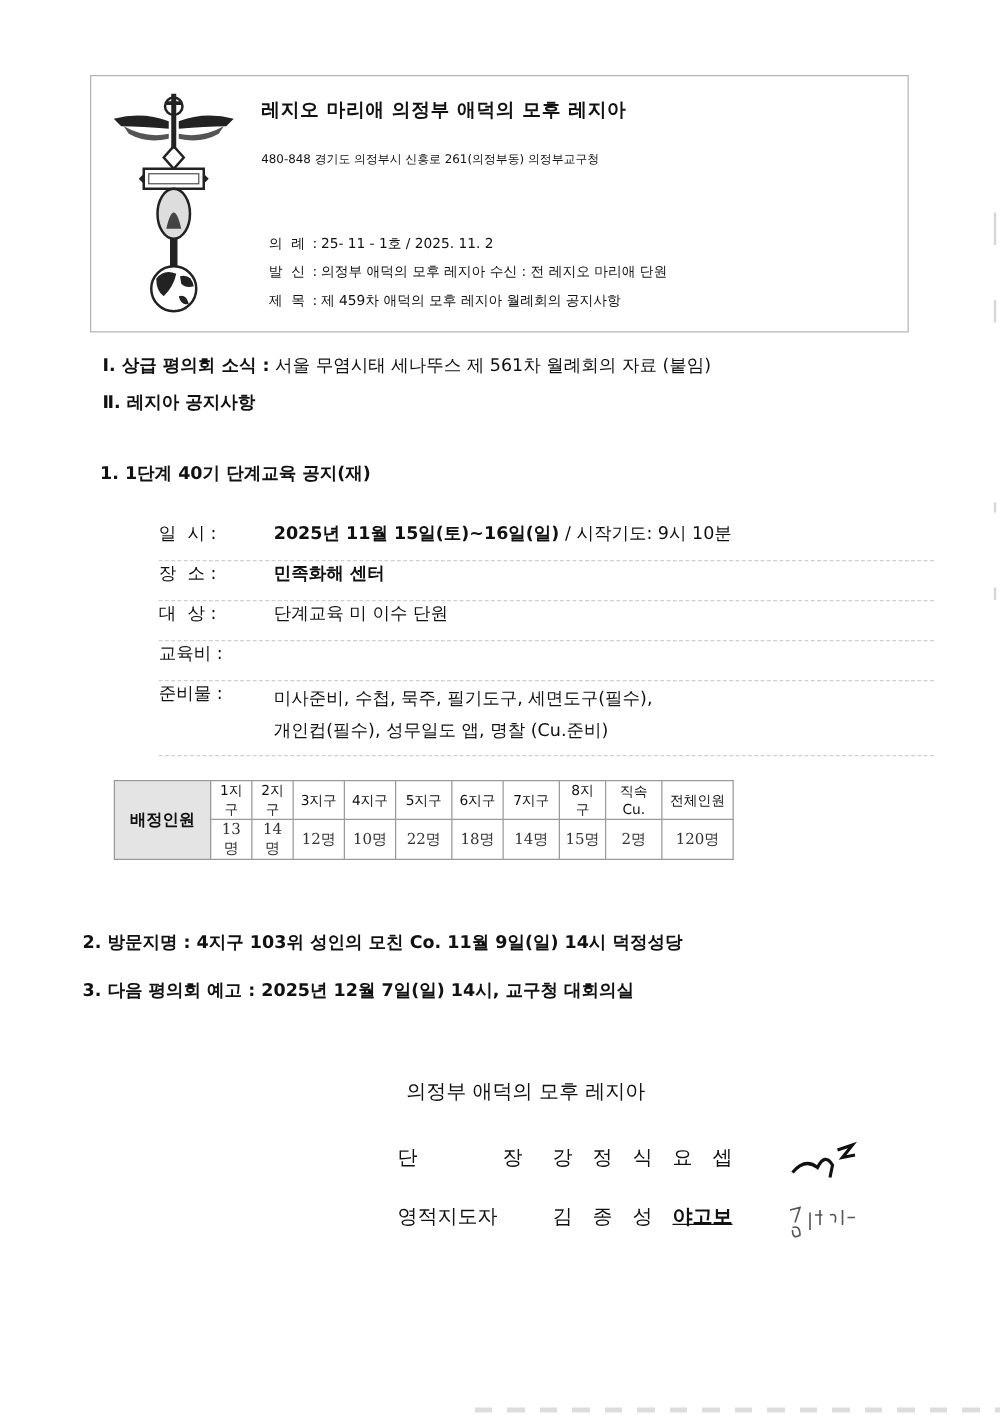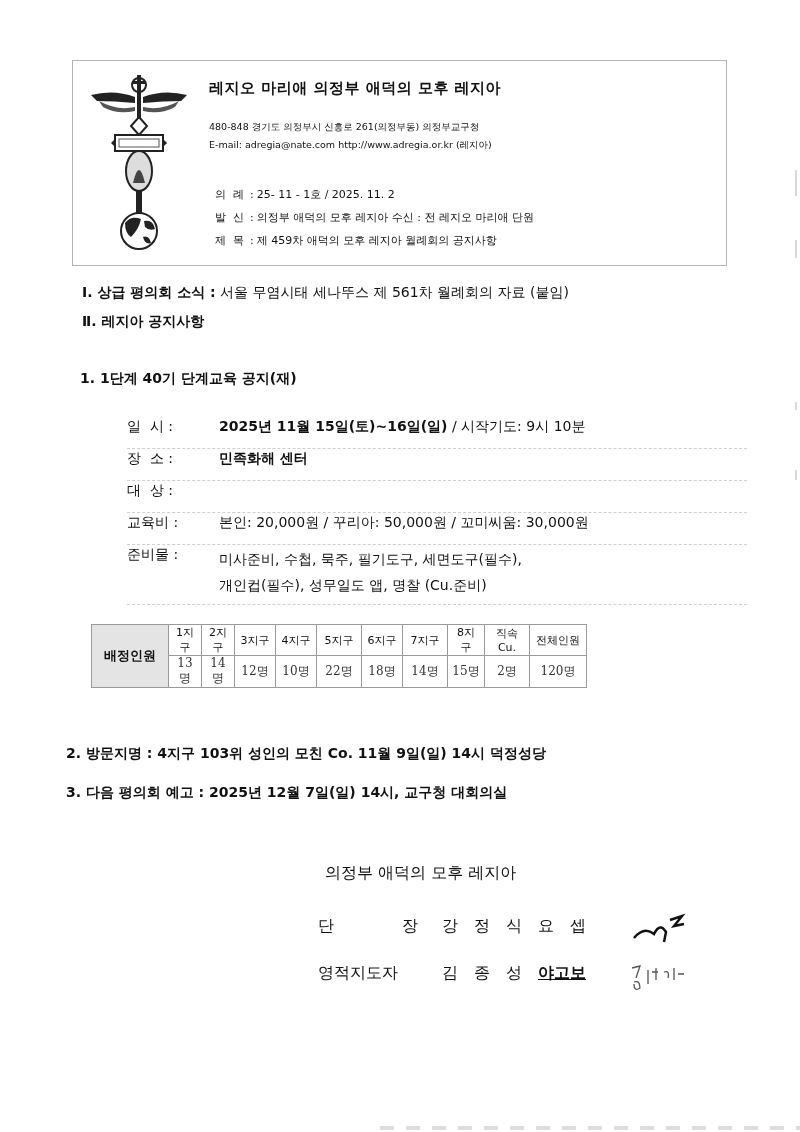--- a/index.html
+++ b/index.html
@@ -54,21 +54,20 @@
     <ellipse cx="50" cy="100" rx="13" ry="20" fill="#ddd" stroke="#222" stroke-width="2"></ellipse>
     <path d="M44 112 Q50 86 56 112 Z" fill="#444"></path>
     <rect x="47" y="120" width="6" height="26" fill="#222"></rect>
     <circle cx="50" cy="160" r="18" fill="#fff" stroke="#222" stroke-width="2"></circle>
     <path d="M36 152 Q42 144 52 148 Q50 158 42 166 Q36 162 36 152 Z" fill="#222"></path>
     <path d="M55 150 Q64 148 66 158 Q60 160 56 156 Z" fill="#222"></path>
     <path d="M54 166 Q60 164 62 172 Q56 174 54 166 Z" fill="#222"></path>
   </svg>
   <div class="org-title">레지오 마리애 의정부 애덕의 모후 레지아</div>
   <div class="addr">480-848    경기도 의정부시 신흥로 261(의정부동) 의정부교구청</div>
-  <div class="email">E-mail: adregia@nate.com     http://www.adregia.or.kr (레지아)</div>
 
   <div class="meta" style="top:126px;">
     <span class="k1">의</span><span class="k2">례</span><span class="sep">:</span><span>25- 11 - 1호    /    2025. 11. 2</span>
   </div>
   <div class="meta" style="top:149px;">
     <span class="k1">발</span><span class="k2">신</span><span class="sep">:</span><span>의정부 애덕의 모후 레지아     수신 : 전 레지오 마리애 단원</span>
   </div>
   <div class="meta" style="top:172px;">
     <span class="k1">제</span><span class="k2">목</span><span class="sep">:</span><span>제 459차 애덕의 모후 레지아 월례회의 공지사항</span>
   </div>
@@ -89,24 +88,24 @@
 <div class="info-row" style="top:418px; height:30px;">
   <span class="lbl">일  시 :</span>
   <span class="val"><span class="bold">2025년 11월 15일(토)~16일(일)</span><span> / 시작기도: 9시 10분</span></span>
 </div>
 <div class="info-row" style="top:450px; height:30px;">
   <span class="lbl">장  소 :</span>
   <span class="val bold">민족화해 센터</span>
 </div>
 <div class="info-row" style="top:482px; height:30px;">
   <span class="lbl">대  상 :</span>
+  <span class="val">단계교육 미 이수 단원</span>
 </div>
 <div class="info-row" style="top:514px; height:30px;">
   <span class="lbl">교육비 :</span>
-  <span class="val">본인: 20,000원 / 꾸리아: 50,000원 / 꼬미씨움: 30,000원</span>
 </div>
 <div class="info-row" style="top:546px; height:58px;">
   <span class="lbl">준비물 :</span>
   <span class="val" style="line-height:26px;">
     <span>미사준비, 수첩, 묵주, 필기도구, 세면도구(필수),</span><br>
     <span>개인컵(필수), 성무일도 앱, 명찰 (Cu.준비)</span>
   </span>
 </div>
 
 <table class="alloc">

